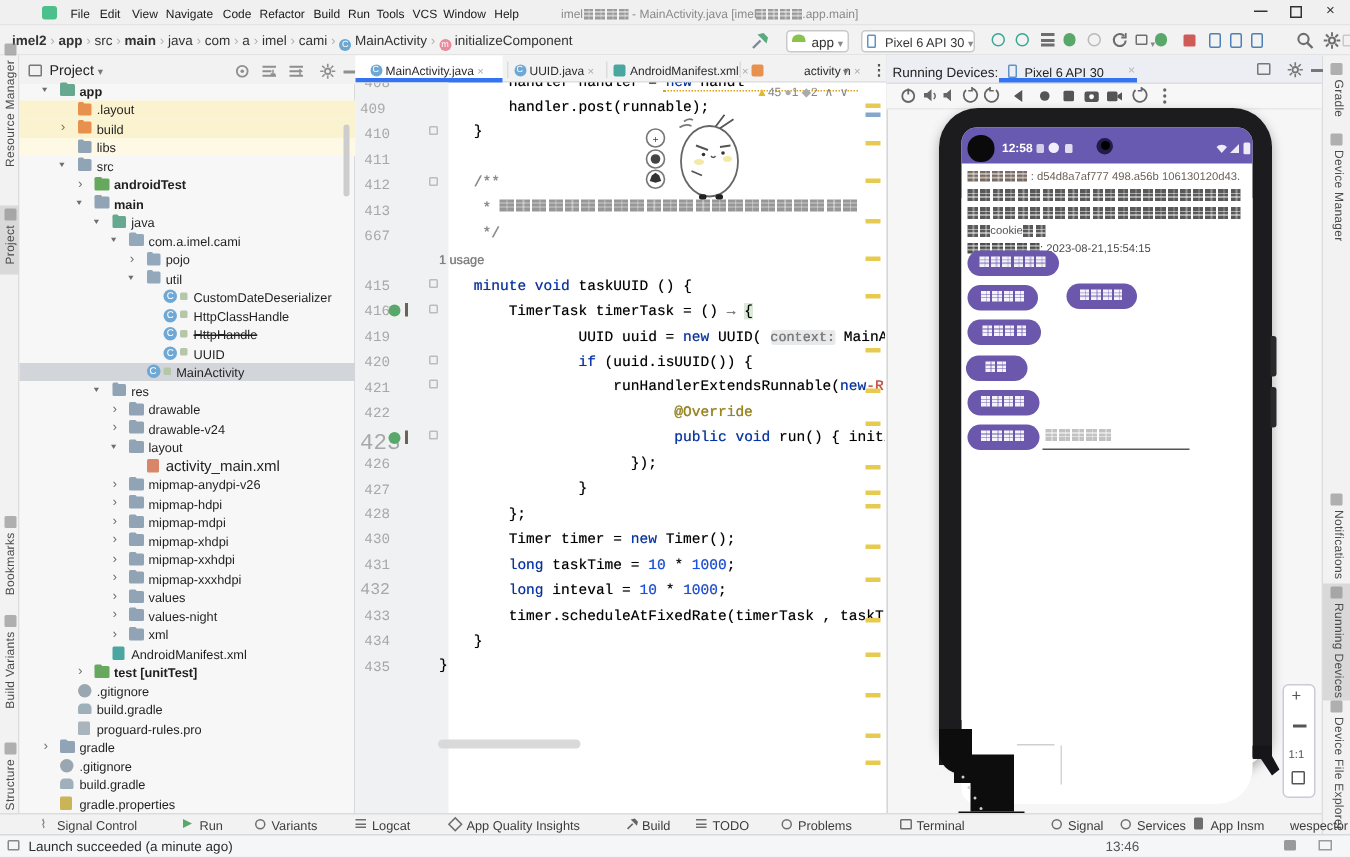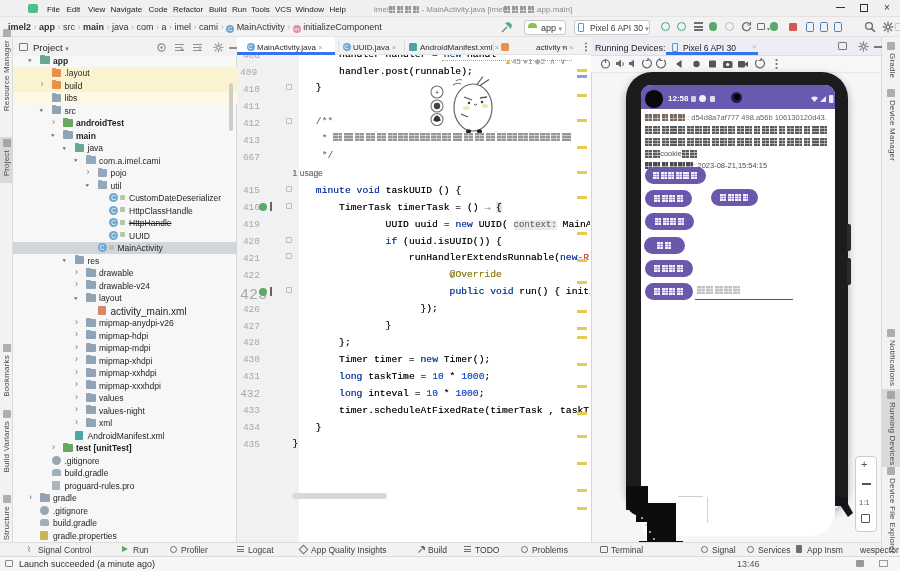--- a/index.html
+++ b/index.html
@@ -521,21 +521,21 @@
 <div class="a" style="left:861px;top:458px;font-size:11px;color:#555">+</div>
 <div class="a" style="left:861.5px;top:483px;width:9px;height:1.5px;background:#555"></div>
 <div class="a" style="left:859px;top:498px;font-size:7.5px;color:#555">1:1</div>
 <div class="a" style="left:861px;top:514px;width:9px;height:9px;border:1.3px solid #555;border-radius:1px"></div>
 <div class="a" style="left:0;top:542px;width:881px;height:14px;background:#f2f2f2;border-top:1px solid #dcdcdc"></div>
 <div class="a" style="left:27px;top:545px;font-size:8px;color:#6e6e6e">⌇</div>
 <div class="a" style="left:38px;top:545px;font-size:8.5px;color:#3c3c3c;white-space:nowrap">Signal Control</div>
 <div class="a" style="left:122px;top:546px;width:0;height:0;border-left:6px solid #59a869;border-top:3.5px solid transparent;border-bottom:3.5px solid transparent"></div>
 <div class="a" style="left:133px;top:545px;font-size:8.5px;color:#3c3c3c;white-space:nowrap">Run</div>
 <div class="a" style="left:170px;top:546px;width:7px;height:7px;border:1.4px solid #6e6e6e;border-radius:50%"></div>
-<div class="a" style="left:181px;top:545px;font-size:8.5px;color:#3c3c3c;white-space:nowrap">Profiler</div>
+<div class="a" style="left:181px;top:545px;font-size:8.5px;color:#3c3c3c;white-space:nowrap">Variants</div>
 <div class="a" style="left:237px;top:546.0px;width:7px;height:1.3px;background:#6e6e6e"></div>
 <div class="a" style="left:237px;top:548.5px;width:7px;height:1.3px;background:#6e6e6e"></div>
 <div class="a" style="left:237px;top:551.0px;width:7px;height:1.3px;background:#6e6e6e"></div>
 <div class="a" style="left:248px;top:545px;font-size:8.5px;color:#3c3c3c;white-space:nowrap">Logcat</div>
 <div class="a" style="left:300px;top:546px;width:7px;height:7px;border:1.4px solid #6e6e6e;transform:rotate(45deg)"></div>
 <div class="a" style="left:311px;top:545px;font-size:8.5px;color:#3c3c3c;white-space:nowrap">App Quality Insights</div>
 <svg class="a" style="left:417px;top:545px" width="9" height="9" viewBox="0 0 13 13">
     <path d="M2 11 L7 6" stroke="#666" stroke-width="1.6"></path>
     <path d="M5 2 l4 -1 l3 3 l-1 4 z" fill="#666"></path>
   </svg>

